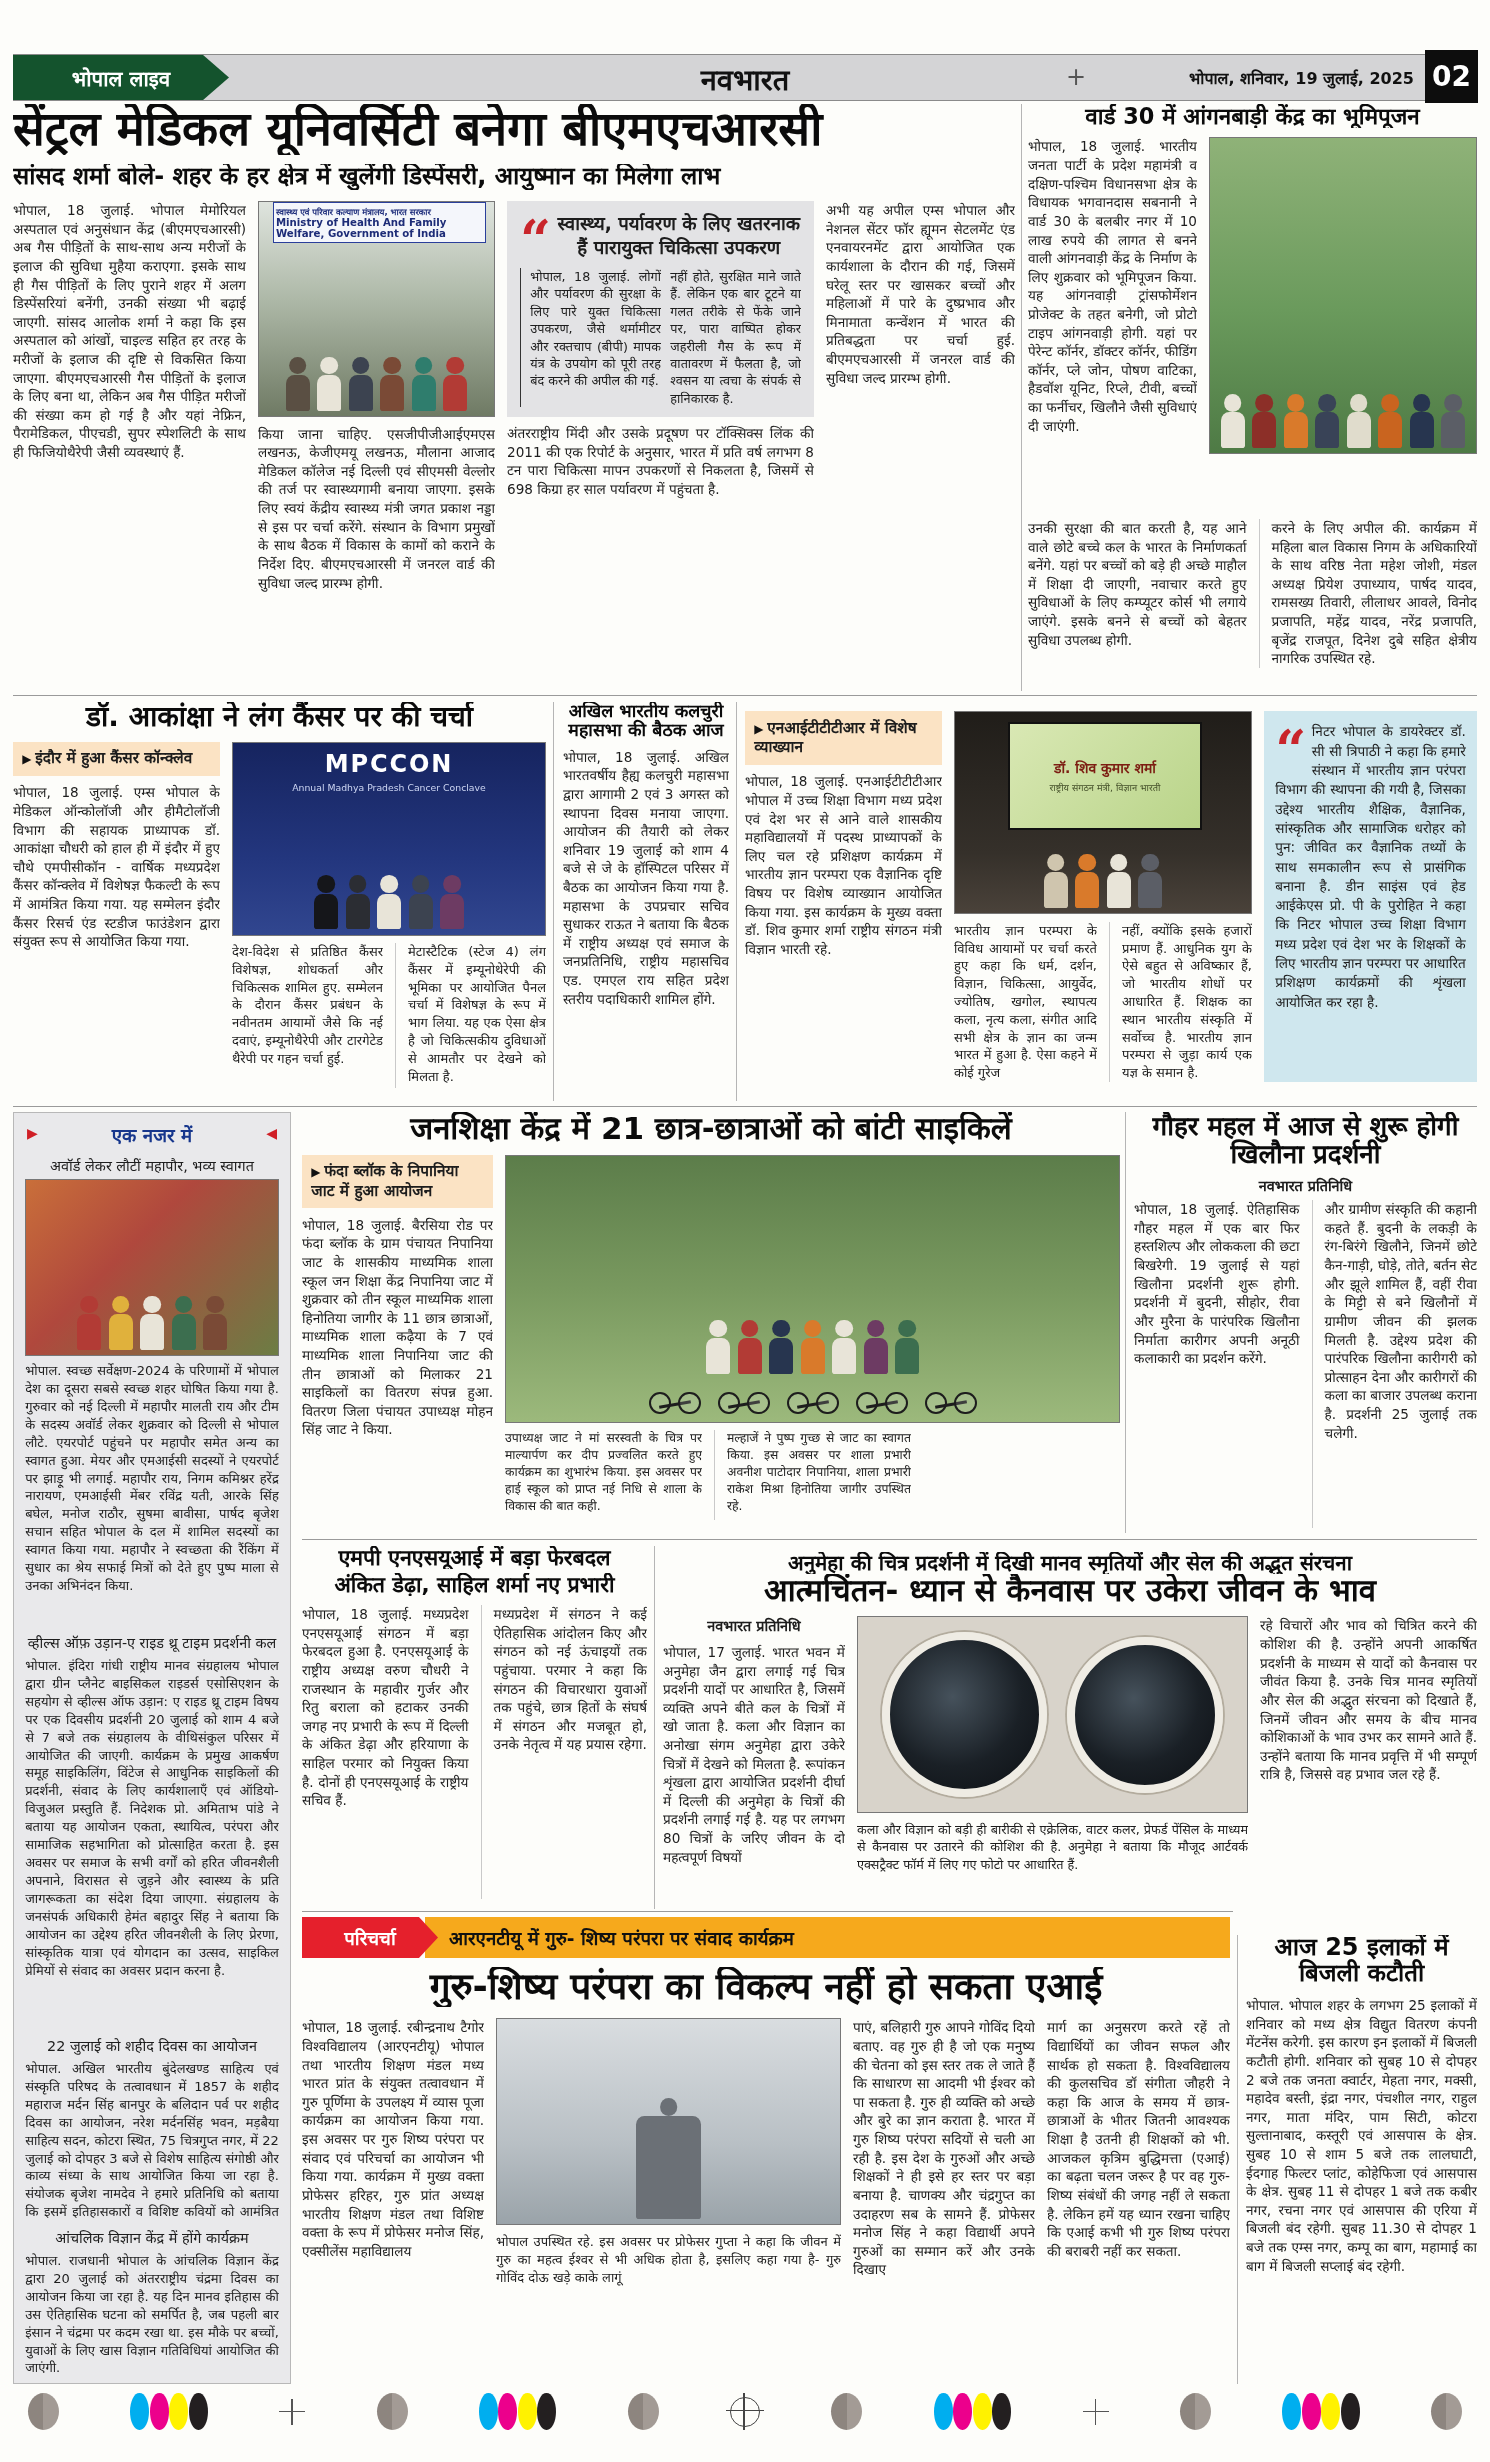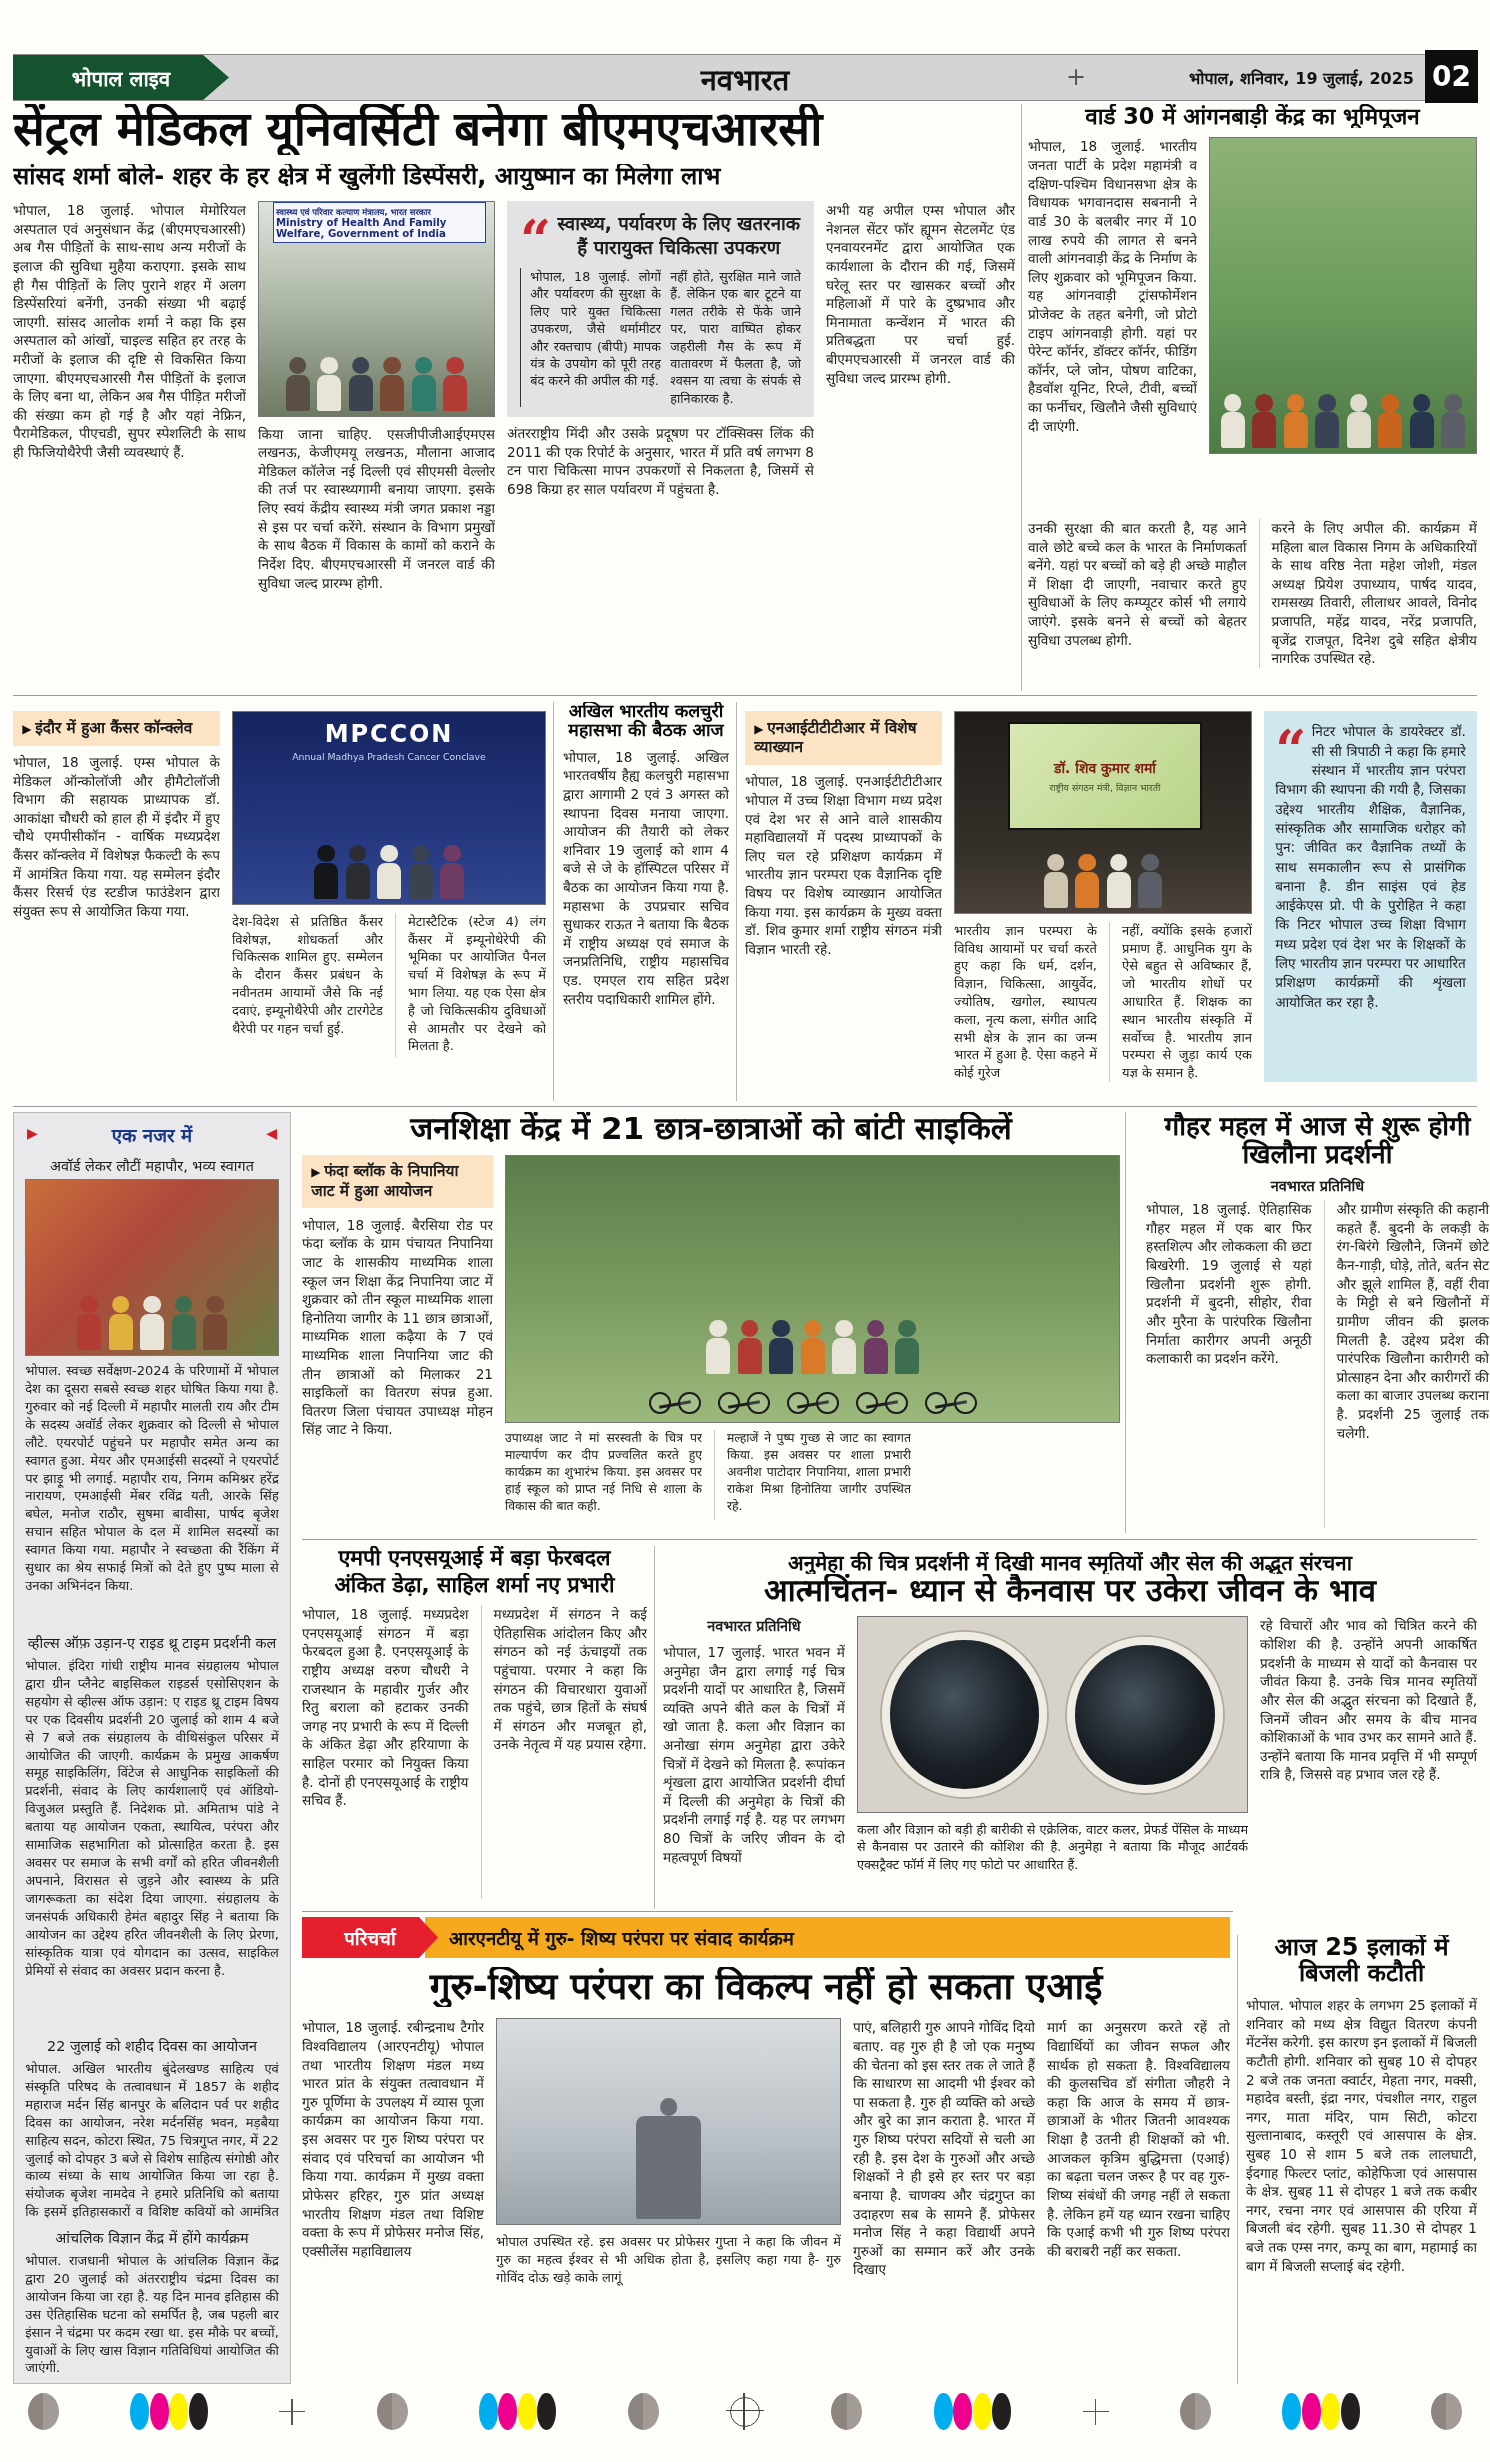--- a/index.html
+++ b/index.html
@@ -170,20 +170,21 @@
     </div>
     <div class="grid colrule" style="grid-template-columns:1fr 1fr;margin-top:7.5px;height:149px;">
       <div class="bd">उनकी सुरक्षा की बात करती है, यह आने वाले छोटे बच्चे कल के भारत के निर्माणकर्ता बनेंगे. यहां पर बच्चों को बड़े ही अच्छे माहौल में शिक्षा दी जाएगी, नवाचार करते हुए सुविधाओं के लिए कम्प्यूटर कोर्स भी लगाये जाएंगे. इसके बनने से बच्चों को बेहतर सुविधा उपलब्ध होगी.</div>
       <div class="bd">करने के लिए अपील की. कार्यक्रम में महिला बाल विकास निगम के अधिकारियों के साथ वरिष्ठ नेता महेश जोशी, मंडल अध्यक्ष प्रियेश उपाध्याय, पार्षद यादव, रामसख्य तिवारी, लीलाधर आवले, विनोद प्रजापति, महेंद्र यादव, नरेंद्र प्रजापति, बृजेंद्र राजपूत, दिनेश दुबे सहित क्षेत्रीय नागरिक उपस्थित रहे.</div>
     </div>
   </div>
 
   <div class="hr" style="left:13px;top:695px;width:1464px;"></div>
 
   <div class="art" style="left:13px;top:702px;width:533px;height:399px;">
+    <div class="hl one center" style="font-size:28px;">डॉ. आकांक्षा ने लंग कैंसर पर की चर्चा</div>
     <div class="grid" style="grid-template-columns:207px 1fr;margin-top:9.3px;height:346px;">
       <div class="stack">
         <div class="kick"><span class="tri">▶</span><span>इंदौर में हुआ कैंसर कॉन्क्लेव</span></div>
         <div class="bd" style="flex:1;">भोपाल, 18 जुलाई. एम्स भोपाल के मेडिकल ऑन्कोलॉजी और हीमैटोलॉजी विभाग की सहायक प्राध्यापक डॉ. आकांक्षा चौधरी को हाल ही में इंदौर में हुए चौथे एमपीसीकॉन - वार्षिक मध्यप्रदेश कैंसर कॉन्क्लेव में विशेषज्ञ फैकल्टी के रूप में आमंत्रित किया गया. यह सम्मेलन इंदौर कैंसर रिसर्च एंड स्टडीज फाउंडेशन द्वारा संयुक्त रूप से आयोजित किया गया.</div>
       </div>
       <div class="stack">
         <div class="photo cancer-photo" style="height:194px;">
           <div class="ph-mpccon">MPCCON</div>
           <div class="ph-mpccon-sub">Annual Madhya Pradesh Cancer Conclave</div>
           <div class="prow">
@@ -308,21 +309,21 @@
         <div class="grid colrule" style="grid-template-columns:1fr 1fr 1fr;flex:1;">
           <div class="bd" style="font-size:12.3px;">उपाध्यक्ष जाट ने मां सरस्वती के चित्र पर माल्यार्पण कर दीप प्रज्वलित करते हुए कार्यक्रम का शुभारंभ किया. इस अवसर पर हाई स्कूल को प्राप्त नई निधि से शाला के विकास की बात कही.</div>
           <div class="bd" style="font-size:12.3px;">मल्हाजें ने पुष्प गुच्छ से जाट का स्वागत किया. इस अवसर पर शाला प्रभारी अवनीश पाटोदार निपानिया, शाला प्रभारी राकेश मिश्रा हिनोतिया जागीर उपस्थित रहे.</div>
         </div>
       </div>
     </div>
   </div>
 
   <div class="vr" style="left:1125px;top:1112px;height:421px;"></div>
 
-  <div class="art" style="left:1134px;top:1112px;width:343px;height:421px;margin-left:12px;">
+  <div class="art" style="left:1134px;top:1112px;width:343px;height:421px;">
     <div class="hl center" style="font-size:26px;">गौहर महल में आज से शुरू होगी खिलौना प्रदर्शनी</div>
     <div class="byline" style="margin-top:7.5px;">नवभारत प्रतिनिधि</div>
     <div class="grid colrule" style="grid-template-columns:1fr 1fr;margin-top:5.6px;height:328px;">
       <div class="bd">भोपाल, 18 जुलाई. ऐतिहासिक गौहर महल में एक बार फिर हस्तशिल्प और लोककला की छटा बिखरेगी. 19 जुलाई से यहां खिलौना प्रदर्शनी शुरू होगी. प्रदर्शनी में बुदनी, सीहोर, रीवा और मुरैना के पारंपरिक खिलौना निर्माता कारीगर अपनी अनूठी कलाकारी का प्रदर्शन करेंगे.</div>
       <div class="bd">और ग्रामीण संस्कृति की कहानी कहते हैं. बुदनी के लकड़ी के रंग-बिरंगे खिलौने, जिनमें छोटे कैन-गाड़ी, घोड़े, तोते, बर्तन सेट और झूले शामिल हैं, वहीं रीवा के मिट्टी से बने खिलौनों में ग्रामीण जीवन की झलक मिलती है. उद्देश्य प्रदेश की पारंपरिक खिलौना कारीगरी को प्रोत्साहन देना और कारीगरों की कला का बाजार उपलब्ध कराना है. प्रदर्शनी 25 जुलाई तक चलेगी.</div>
     </div>
   </div>
 
   <div class="hr" style="left:302px;top:1539px;width:1175px;"></div>
 

